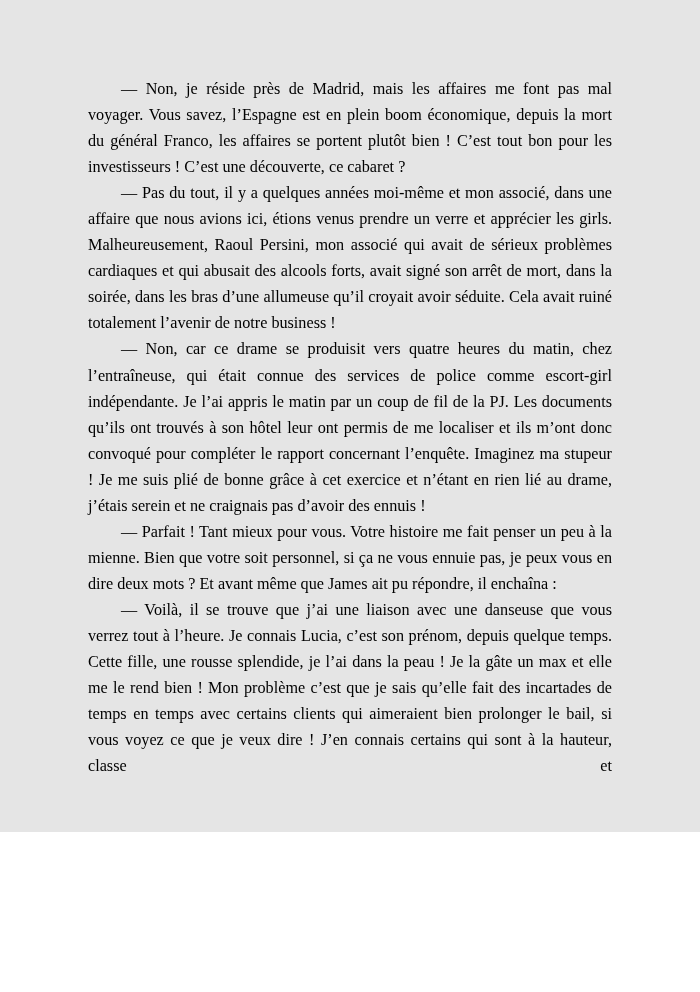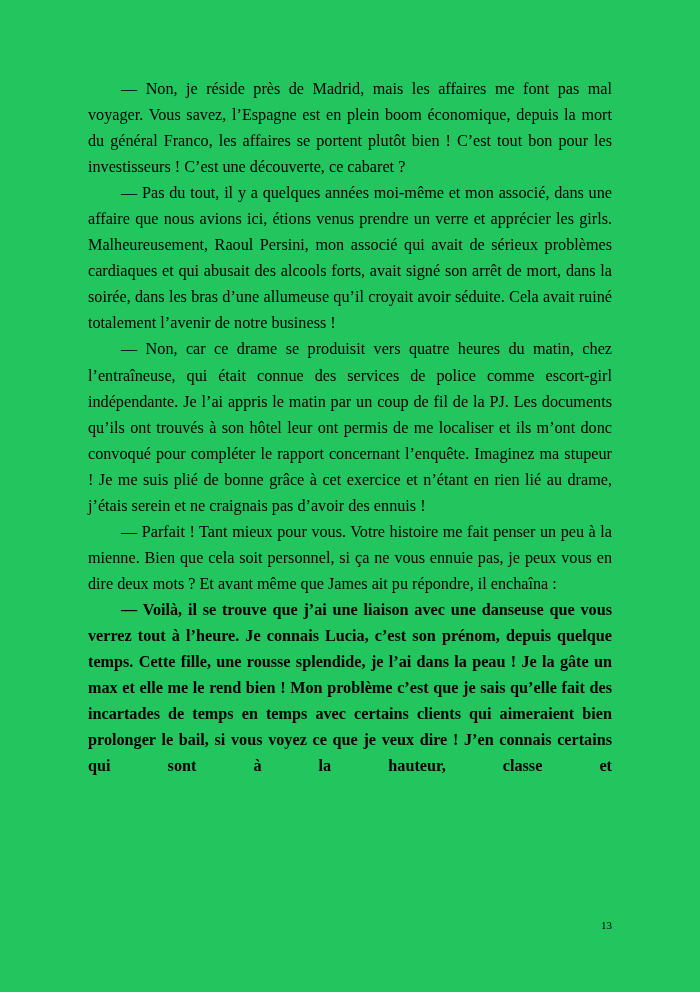--- a/index.html
+++ b/index.html
@@ -4,22 +4,22 @@
 <title>Page</title>
 <style>
   html, body {
     margin: 0;
     padding: 0;
     background: #ffffff;
   }
   .page {
     position: relative;
     width: 700px;
-    height: 992px;
-    background: #22c55e;
+    height: 832px;
+    background: #e5e5e5;
     overflow: hidden;
     box-sizing: border-box;
   }
   .text-block {
     position: absolute;
     left: 88px;
     top: 76px;
     width: 524px;
     font-family: "Liberation Serif", "DejaVu Serif", serif;
     font-size: 16.2px;
@@ -31,21 +31,20 @@
     hyphens: none;
   }
   .para {
     margin: 0;
     text-indent: 33px;
     text-align: justify;
   }
   
   .para.justify-last {
     text-align-last: justify;
-    font-weight: bold;
   }
   .folio {
     position: absolute;
     right: 88px;
     top: 915px;
     font-family: "Liberation Serif", "DejaVu Serif", serif;
     font-size: 11px;
     line-height: 20px;
     color: #000000;
     text-align: right;
@@ -54,19 +53,19 @@
 </style>
 </head>
 <body>
 
 <div class="page">
 
   <div class="text-block">
     <p class="para">— Non, je réside près de Madrid, mais les affaires me font pas mal voyager. Vous savez, l’Espagne est en plein boom économique, depuis la mort du général Franco, les affaires se portent plutôt bien ! C’est tout bon pour les investisseurs ! C’est une découverte, ce cabaret ?</p>
     <p class="para">— Pas du tout, il y a quelques années moi-même et mon associé, dans une affaire que nous avions ici, étions venus prendre un verre et apprécier les girls. Malheureusement, Raoul Persini, mon associé qui avait de sérieux problèmes cardiaques et qui abusait des alcools forts, avait signé son arrêt de mort, dans la soirée, dans les bras d’une allumeuse qu’il croyait avoir séduite. Cela avait ruiné totalement l’avenir de notre business !</p>
     <p class="para">— Non, car ce drame se produisit vers quatre heures du matin, chez l’entraîneuse, qui était connue des services de police comme escort-girl indépendante. Je l’ai appris le matin par un coup de fil de la PJ. Les documents qu’ils ont trouvés à son hôtel leur ont permis de me localiser et ils m’ont donc convoqué pour compléter le rapport concernant l’enquête. Imaginez ma stupeur ! Je me suis plié de bonne grâce à cet exercice et n’étant en rien lié au drame, j’étais serein et ne craignais pas d’avoir des ennuis !</p>
-    <p class="para">— Parfait ! Tant mieux pour vous. Votre histoire me fait penser un peu à la mienne. Bien que cela soit personnel, si ça ne vous ennuie pas, je peux vous en dire deux mots ? Et avant même que James ait pu répondre, il enchaîna :</p>
+    <p class="para">— Parfait ! Tant mieux pour vous. Votre histoire me fait penser un peu à la mienne. Bien que votre soit personnel, si ça ne vous ennuie pas, je peux vous en dire deux mots ? Et avant même que James ait pu répondre, il enchaîna :</p>
     <p class="para justify-last">— Voilà, il se trouve que j’ai une liaison avec une danseuse que vous verrez tout à l’heure. Je connais Lucia, c’est son prénom, depuis quelque temps. Cette fille, une rousse splendide, je l’ai dans la peau ! Je la gâte un max et elle me le rend bien ! Mon problème c’est que je sais qu’elle fait des incartades de temps en temps avec certains clients qui aimeraient bien prolonger le bail, si vous voyez ce que je veux dire ! J’en connais certains qui sont à la hauteur, classe et</p>
   </div>
 
   <div class="folio">13</div>
 
 </div>
 
 </body></html>

